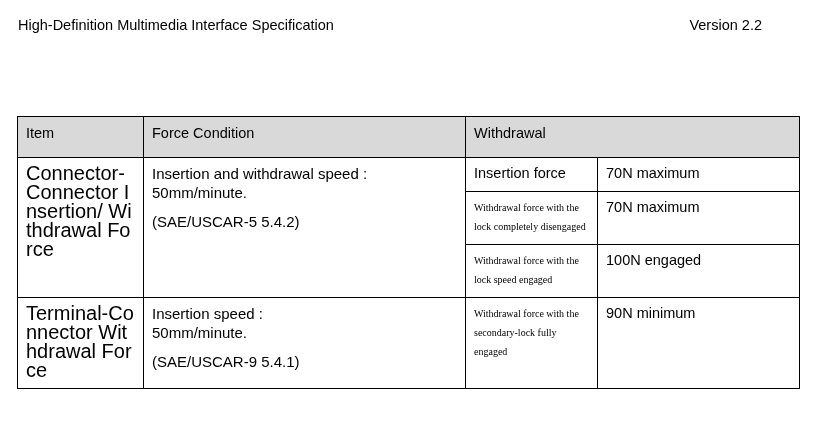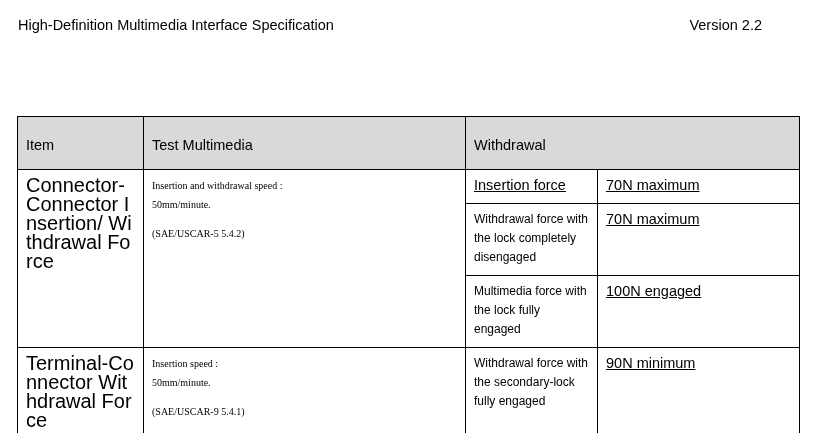--- a/index.html
+++ b/index.html
@@ -54,51 +54,50 @@
     border: 1px solid #000000;
     vertical-align: top;
     padding: 6px 8px 8px 8px;
     font-weight: normal;
     text-align: left;
     line-height: 19px;
   }
   .spec-table thead th {
     background: #d9d9d9;
     height: 26px;
-    padding-top: 19px;
+    padding-top: 7px;
     padding-bottom: 7px;
     font-size: 14.5px;
   }
   .col-item { width: 126px; }
   .col-cond { width: 322px; }
   .col-reqname { width: 132px; }
   .col-reqval { width: 202px; }
 
   .cell-item {
     font-size: 20px;
     line-height: 20px;
     word-break: break-all;
   }
   .cell-cond {
-    font-size: 10px;
+    font-size: 15px;
     line-height: 19px;
-    font-family: Liberation Serif, serif;
   }
   .cell-cond .gap {
     display: block;
     height: 10px;
   }
   .cell-req-name {
-    font-size: 12px;
+    font-size: 10px;
     line-height: 17px;
+    font-family: Liberation Serif, serif;
   }
   .cell-req-value {
     font-size: 14.5px;
     line-height: 19px;
-    text-decoration: underline;
   }
   .nowrap-pad {
     padding-top: 5px;
   }
 </style>
 </head>
 <body>
 
 <div class="page">
 
@@ -110,21 +109,21 @@
   <table class="spec-table">
     <colgroup>
       <col class="col-item">
       <col class="col-cond">
       <col class="col-reqname">
       <col class="col-reqval">
     </colgroup>
     <thead>
       <tr>
         <th>Item</th>
-        <th>Test Multimedia</th>
+        <th>Force Condition</th>
         <th colspan="2">Withdrawal</th>
       </tr>
     </thead>
     <tbody>
 
       <tr>
         <td rowspan="3" class="cell-item">Connector-Connector Insertion/ Withdrawal Force</td>
         <td rowspan="3" class="cell-cond">
           <span>Insertion and withdrawal speed :</span><br>
           <span>50mm/minute.</span>
@@ -132,21 +131,21 @@
           <span>(SAE/USCAR-5 5.4.2)</span>
         </td>
         <td class="cell-req-value">Insertion force</td>
         <td class="cell-req-value nowrap-pad">70N maximum</td>
       </tr>
       <tr>
         <td class="cell-req-name">Withdrawal force with the lock completely disengaged</td>
         <td class="cell-req-value">70N maximum</td>
       </tr>
       <tr>
-        <td class="cell-req-name">Multimedia force with the lock fully engaged</td>
+        <td class="cell-req-name">Withdrawal force with the lock speed engaged</td>
         <td class="cell-req-value">100N engaged</td>
       </tr>
 
       <tr>
         <td class="cell-item">Terminal-Connector Withdrawal Force</td>
         <td class="cell-cond">
           <span>Insertion speed :</span><br>
           <span>50mm/minute.</span>
           <span class="gap"></span>
           <span>(SAE/USCAR-9 5.4.1)</span>

